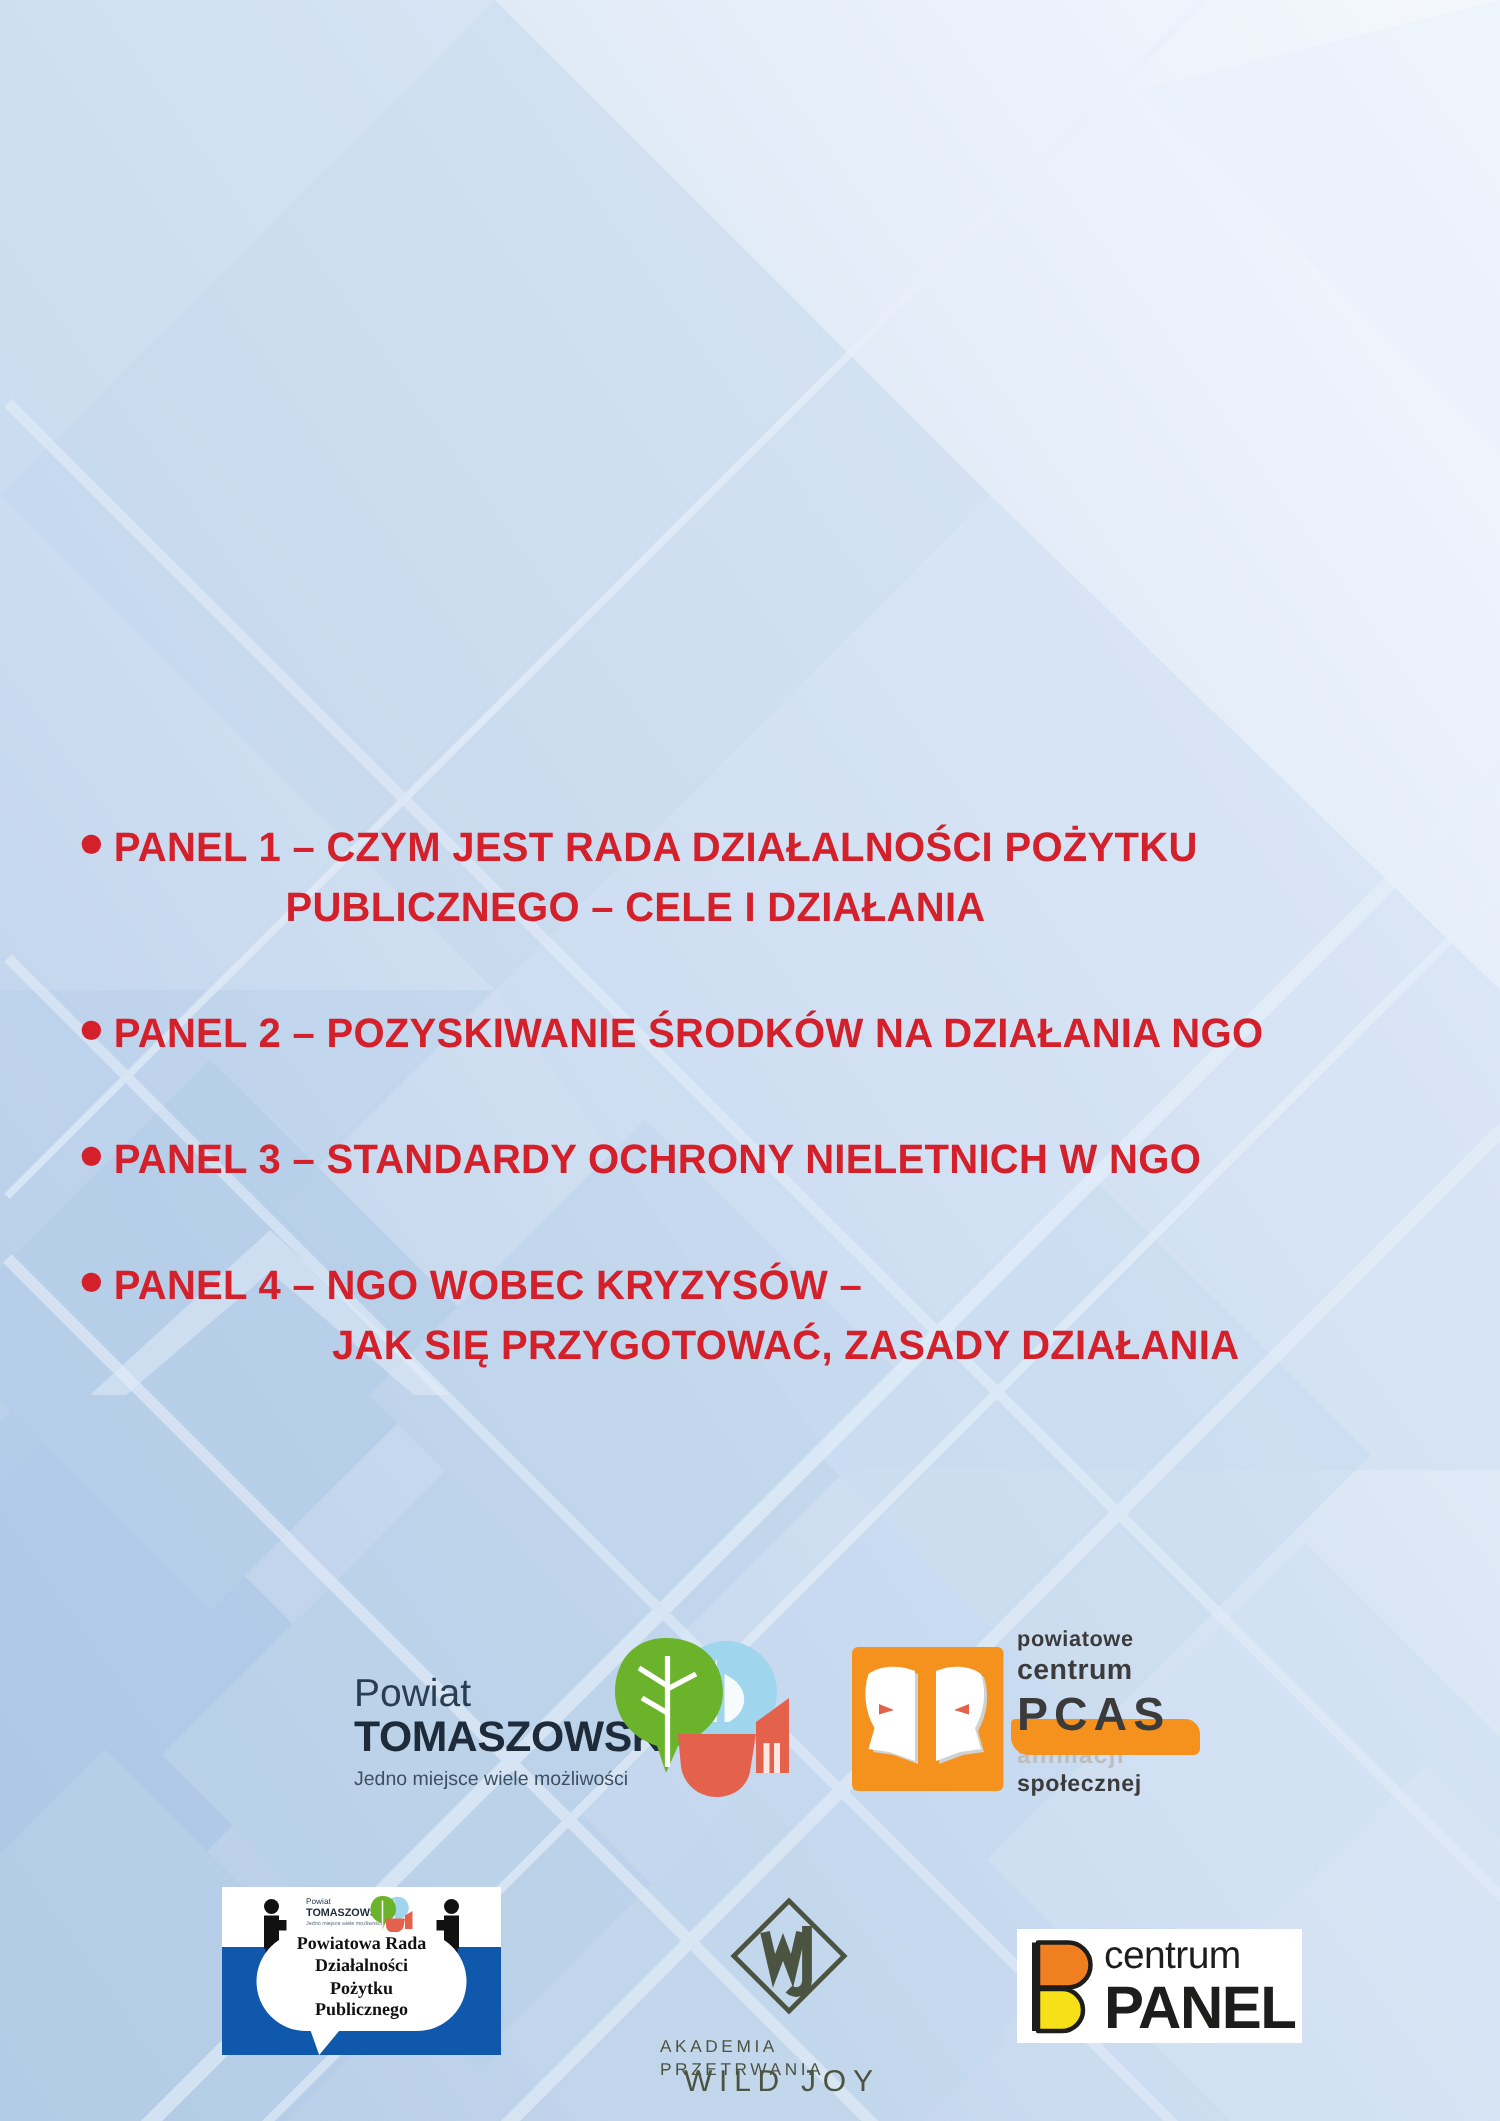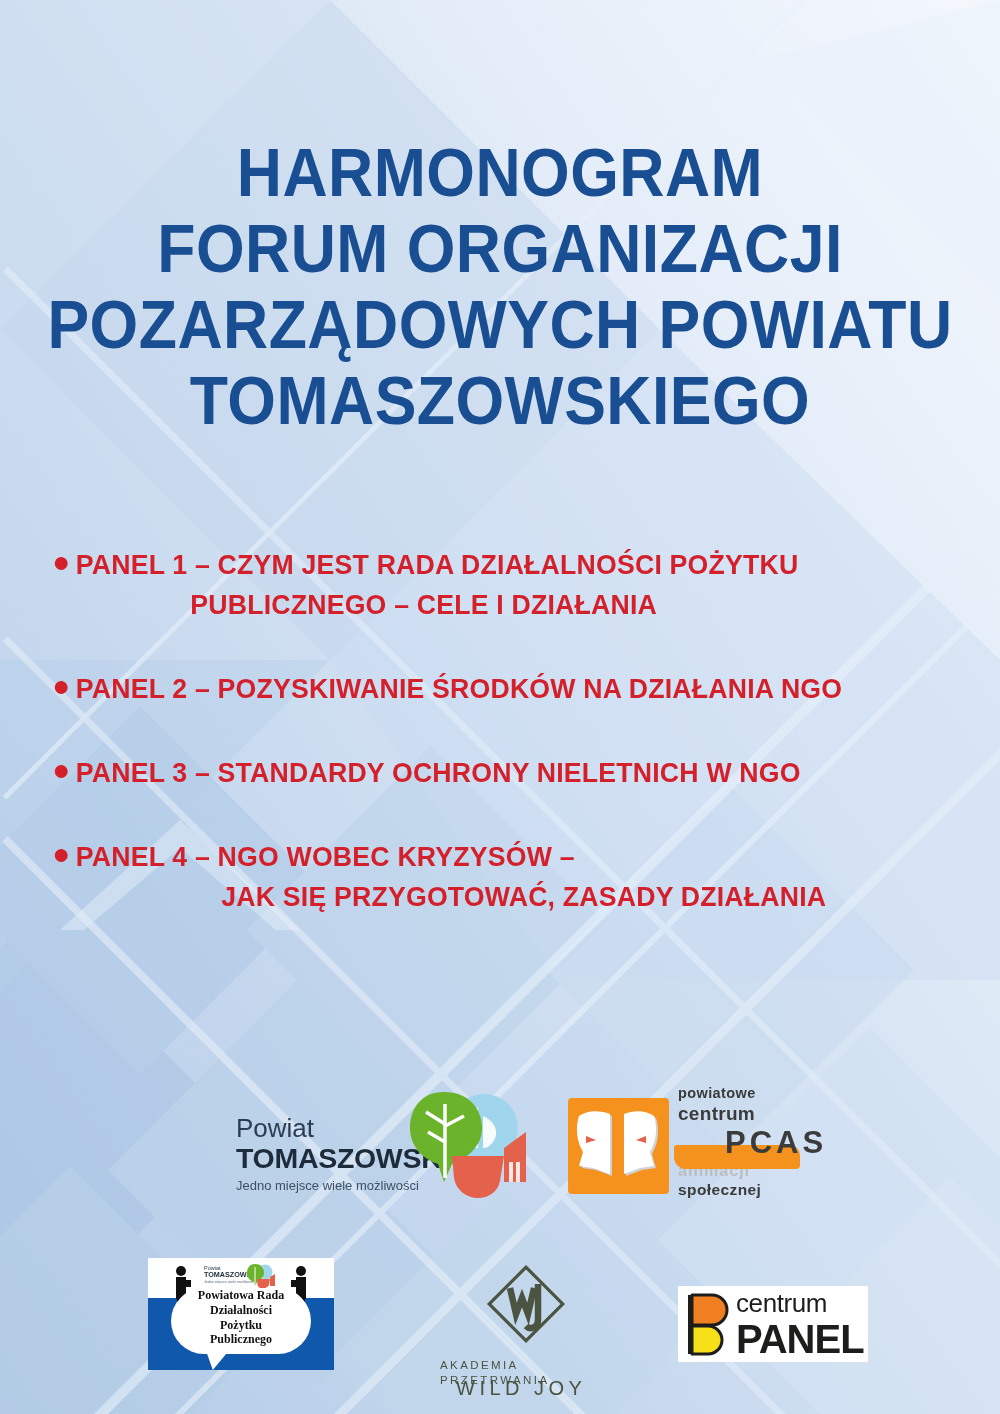--- a/index.html
+++ b/index.html
@@ -193,21 +193,20 @@
     height: 24px;
     background: #f5921e;
     border-radius: 3px 10px 4px 12px;
   }
   .pcas-big {
     position: relative;
     color: #3b3b3b;
     font-size: 31px;
     line-height: 36px;
     letter-spacing: 4px;
-    margin-left: 47px;
   }
   .pcas-anim {
     display: block;
     color: #bdbdbd;
     font-size: 16px;
     line-height: 19px;
     letter-spacing: 1px;
   }
   .pcas-spol {
     display: block;
@@ -432,26 +431,20 @@
         <rect x="-200" y="1330" width="1600" height="8" transform="rotate(45 500 1334)" fill="#e6eff9"></rect>
         <rect x="-200" y="300" width="1600" height="5" transform="rotate(-45 500 303)" fill="#e9f1fb"></rect>
       </g>
 
       <g opacity="0.5">
         <polygon points="60,930 180,820 300,930 276,930 180,848 84,930" fill="#e4eef9"></polygon>
       </g>
     </svg>
   </div>
 
-  <div class="title-block">
-    <span class="title-line l1">HARMONOGRAM</span>
-    <span class="title-line l2">FORUM ORGANIZACJI</span>
-    <span class="title-line l3">POZARZĄDOWYCH POWIATU</span>
-    <span class="title-line l4">TOMASZOWSKIEGO</span>
-  </div>
 
   <div class="panels">
 
     <div class="panel-item p1">
       <div class="panel-row">
         <span class="bullet">●</span>
         <span class="panel-text">
           <span class="ln ln1">PANEL 1 – CZYM JEST RADA DZIAŁALNOŚCI POŻYTKU</span>
           <span class="ln ln2">PUBLICZNEGO – CELE I DZIAŁANIA</span>
         </span>

